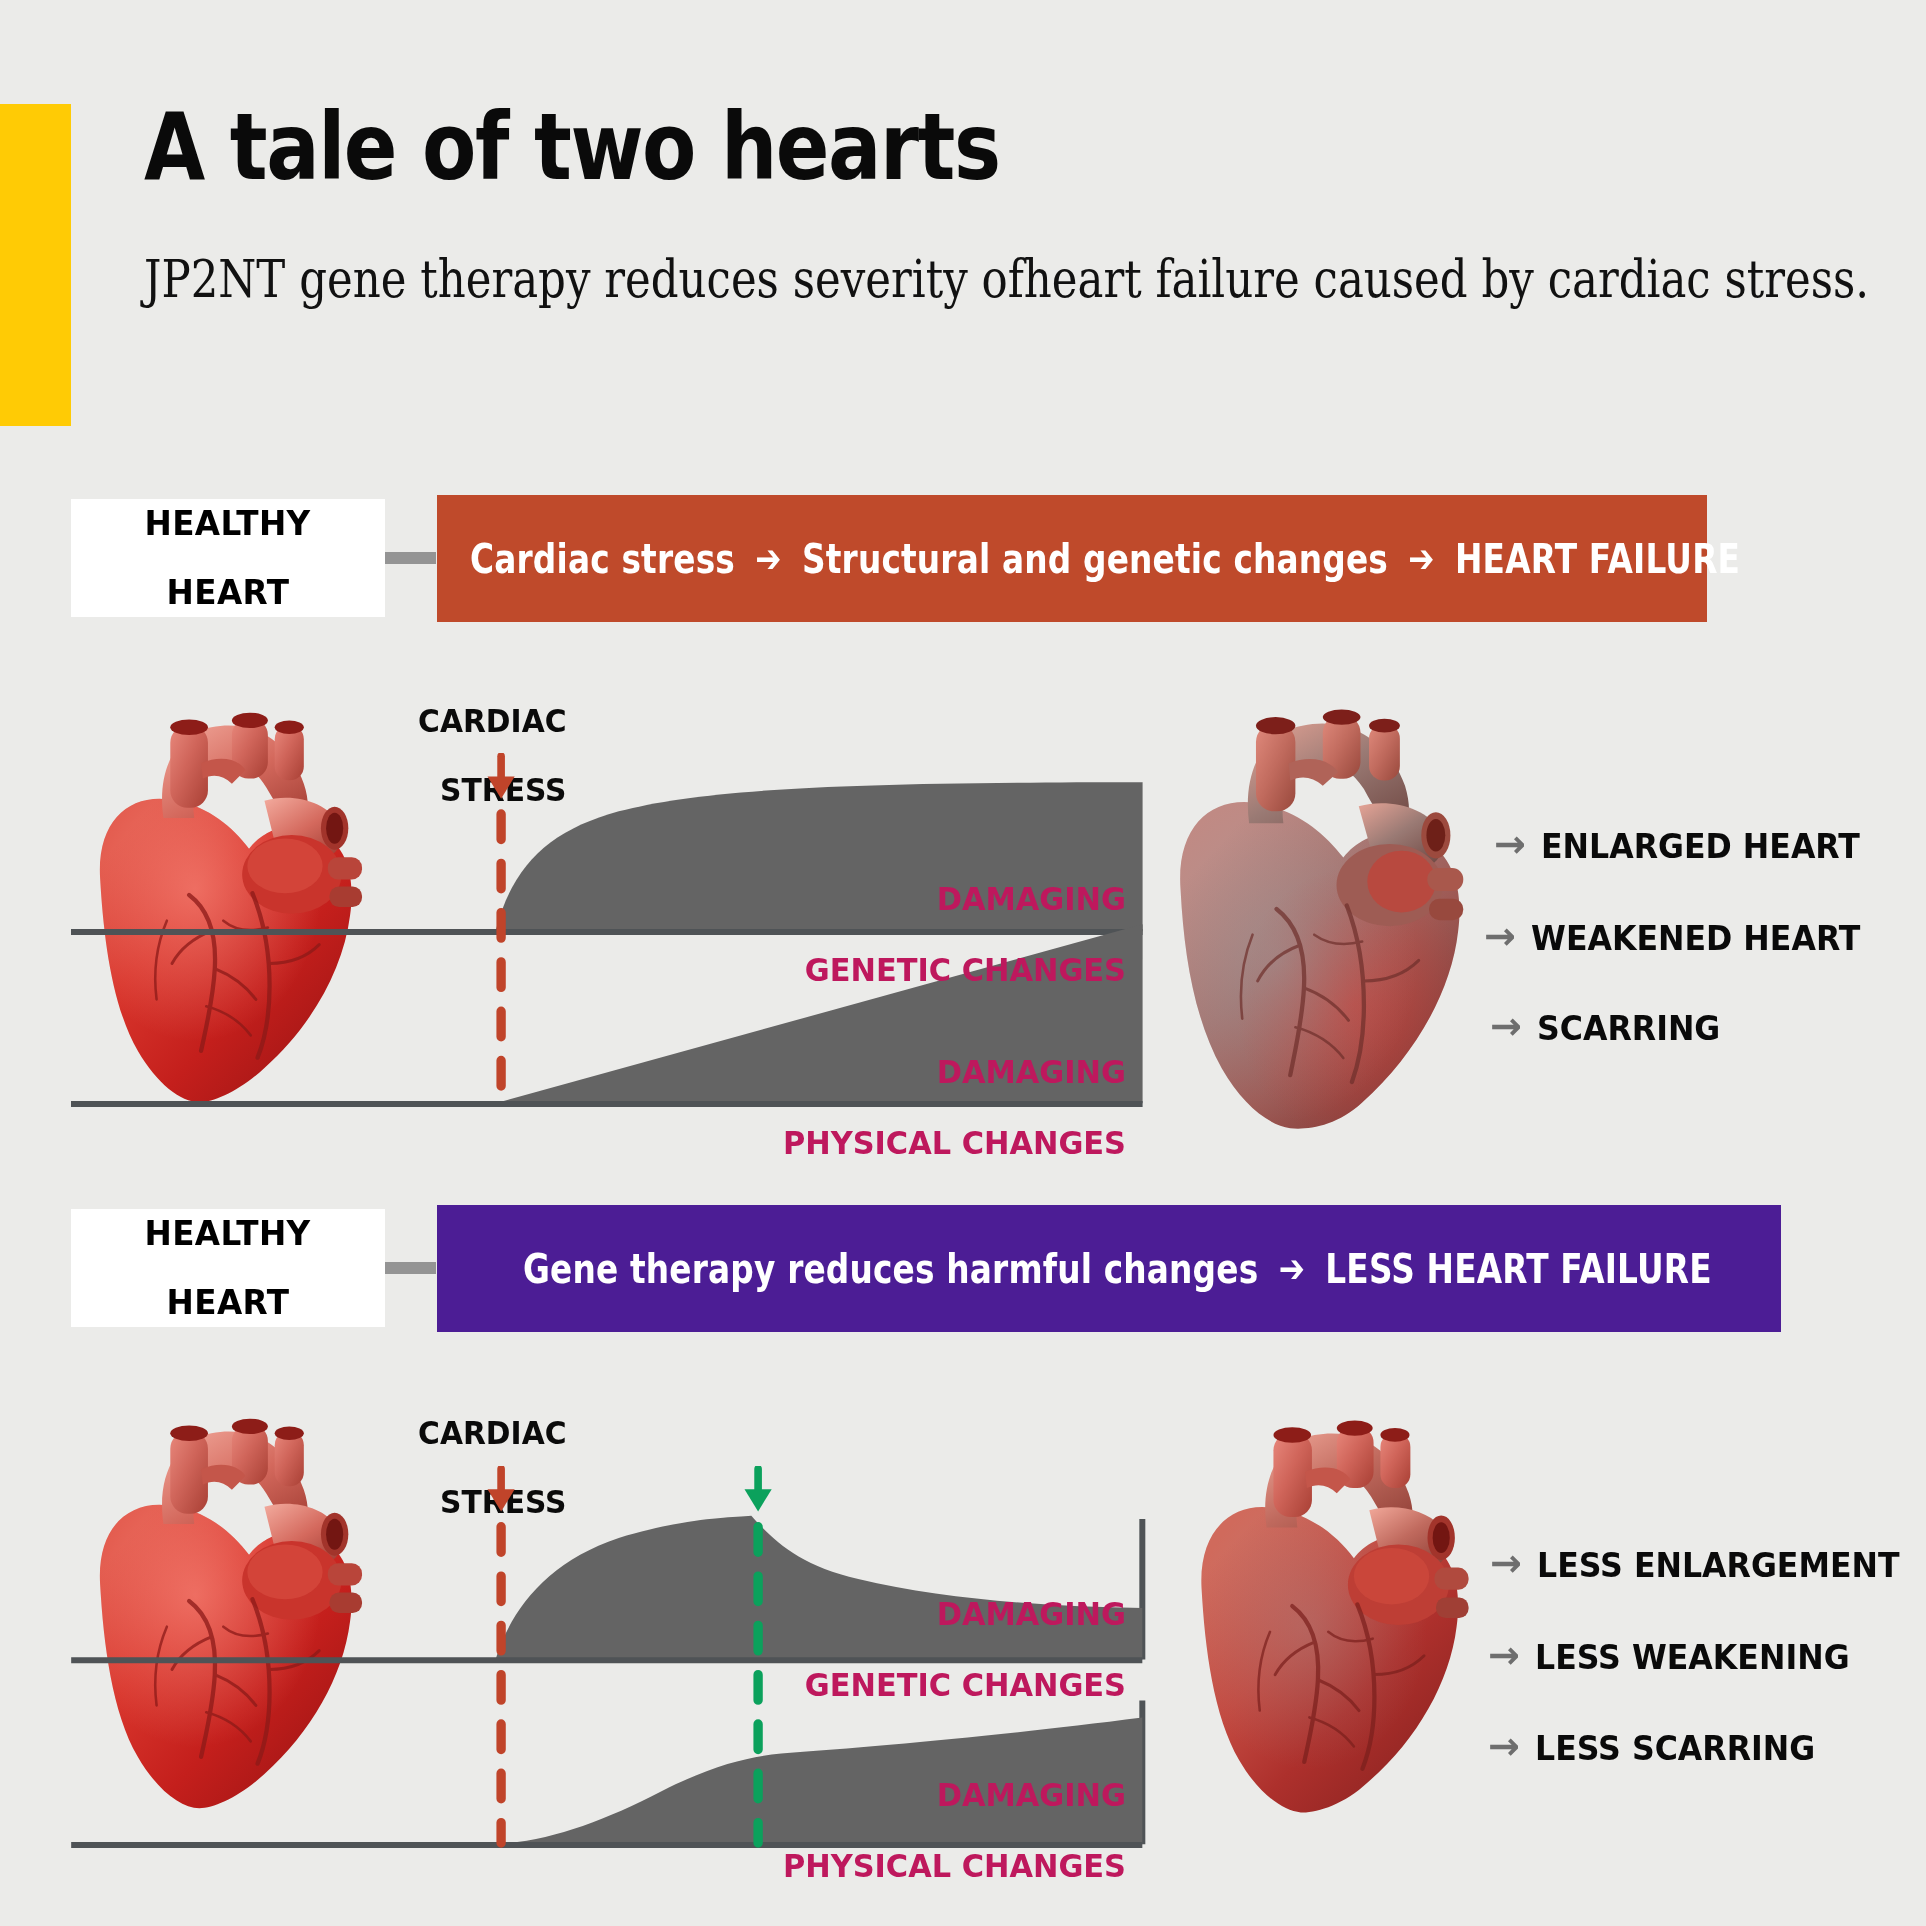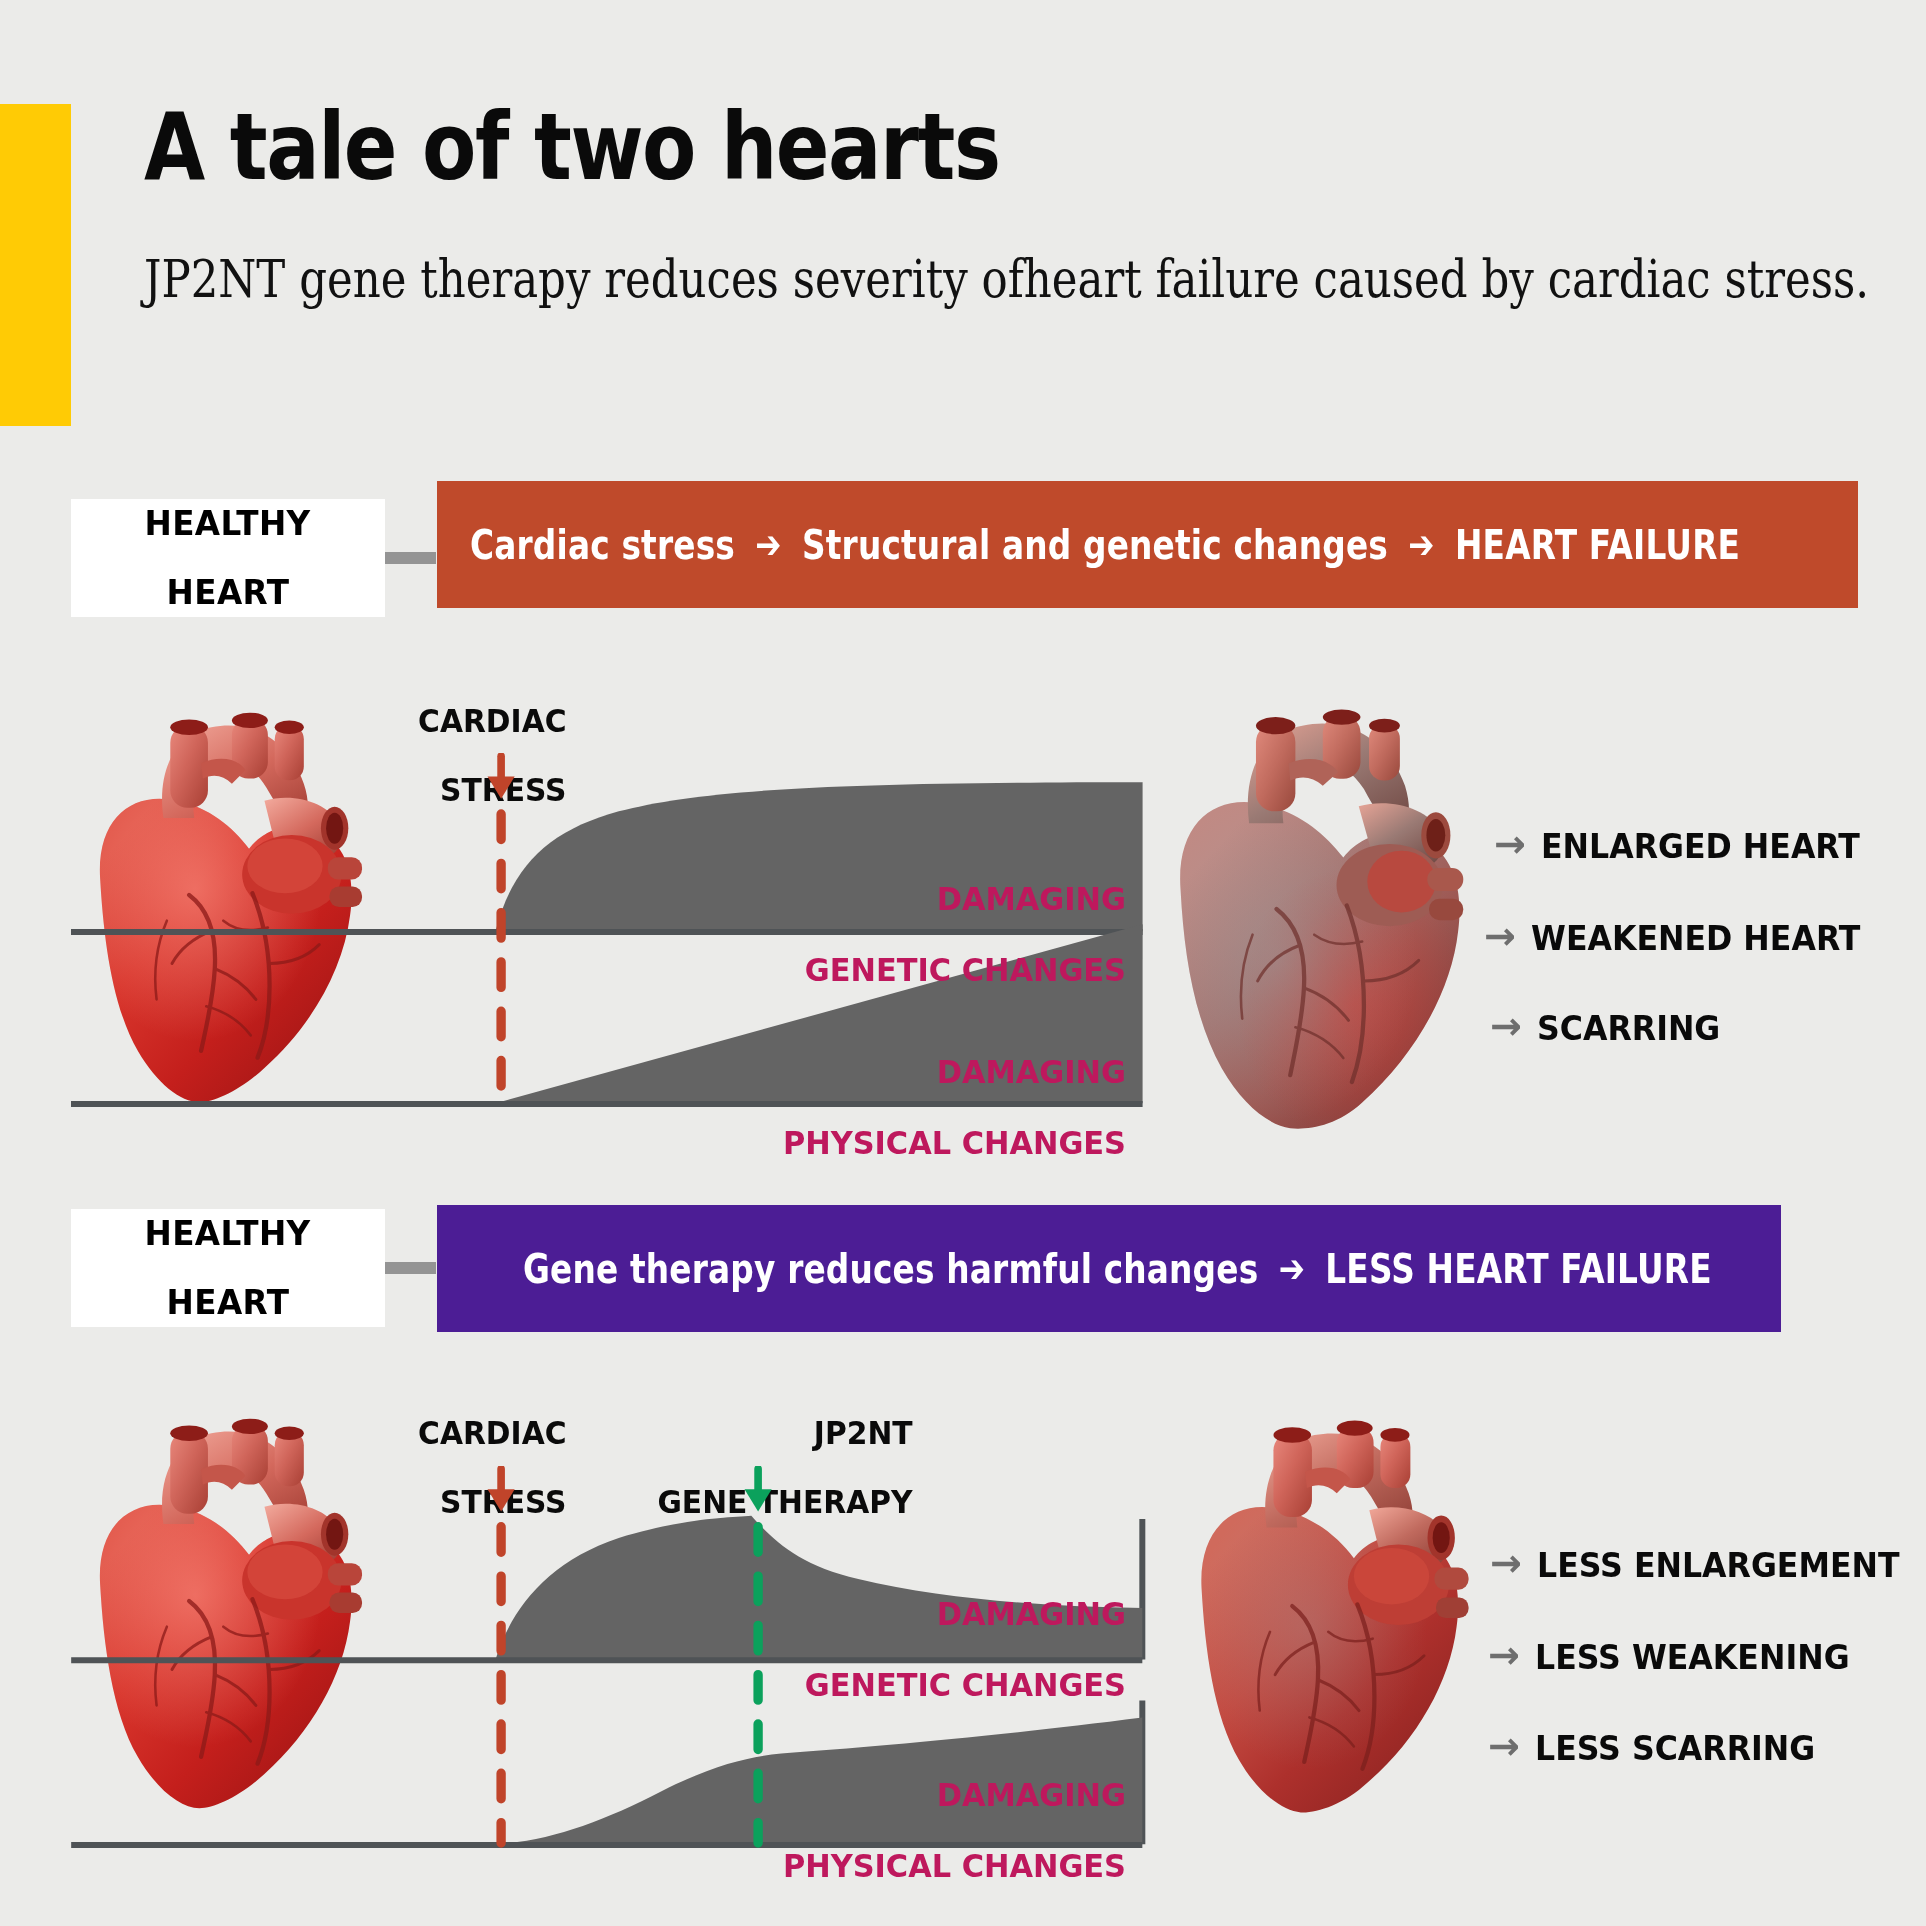--- a/index.html
+++ b/index.html
@@ -132,21 +132,21 @@
 
   <div class="accent-bar"></div>
   <div class="title">A tale of two hearts</div>
   <div class="subtitle"><span>JP2NT gene therapy reduces severity of</span><span>heart failure caused by cardiac stress.</span></div>
 
   <div class="hh-box" style="left:71px; top:499px; width:314px; height:118px;">
     <span>HEALTHY</span>
     <span>HEART</span>
   </div>
   <div class="connector" style="left:385px; top:552px; width:51px;"></div>
-  <div class="banner banner-red" style="left:437px; top:481px; width:1421px; height:127px; padding-left:33px;">
+  <div class="banner banner-red" style="left:437px; top:495px; width:1270px; height:127px; padding-left:33px;">
     <div class="bn-inner">
       <span>Cardiac stress</span>
       <span class="arrow-g">➔</span>
       <span>Structural and genetic changes</span>
       <span class="arrow-g">➔</span>
       <span>HEART FAILURE</span>
     </div>
   </div>
 
   <div class="heart" style="left:81px; top:681px; width:283px; height:428px;">
@@ -414,24 +414,20 @@
     <span>STRESS</span>
   </div>
   <div class="chart" style="left:479px; top:1466px; width:51px; height:385px;">
     <svg width="51" height="385" viewBox="0 0 60 450">
       <path d="M26,2 L26,28" stroke="#c0442a" stroke-width="9" stroke-linecap="round"></path>
       <path d="M10,26 L26,52 L42,26 Z" fill="#c0442a"></path>
       <line x1="26" y1="70" x2="26" y2="442" stroke="#c0442a" stroke-width="11" stroke-linecap="round" stroke-dasharray="30 28"></line>
     </svg>
   </div>
 
-  <div class="marker-label" style="left:599px; top:1381px; width:325px;">
-    <span>JP2NT</span>
-    <span>GENE THERAPY</span>
-  </div>
   <div class="chart" style="left:736px; top:1466px; width:51px; height:385px;">
     <svg width="51" height="385" viewBox="0 0 60 450">
       <path d="M26,2 L26,28" stroke="#0ba15c" stroke-width="9" stroke-linecap="round"></path>
       <path d="M10,26 L26,52 L42,26 Z" fill="#0ba15c"></path>
       <line x1="26" y1="70" x2="26" y2="442" stroke="#0ba15c" stroke-width="11" stroke-linecap="round" stroke-dasharray="30 28"></line>
     </svg>
   </div>
 
   <div class="area-label" style="left:629px; top:1561px; width:497px;">
     <span>DAMAGING</span>

